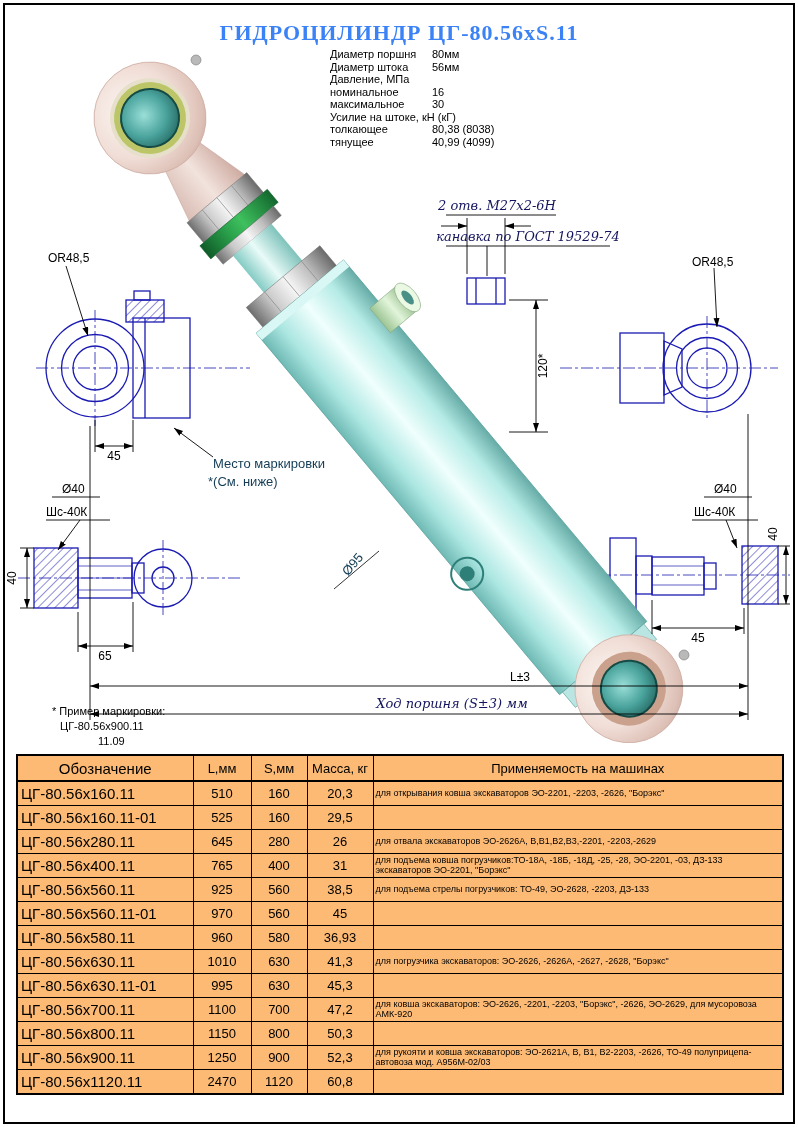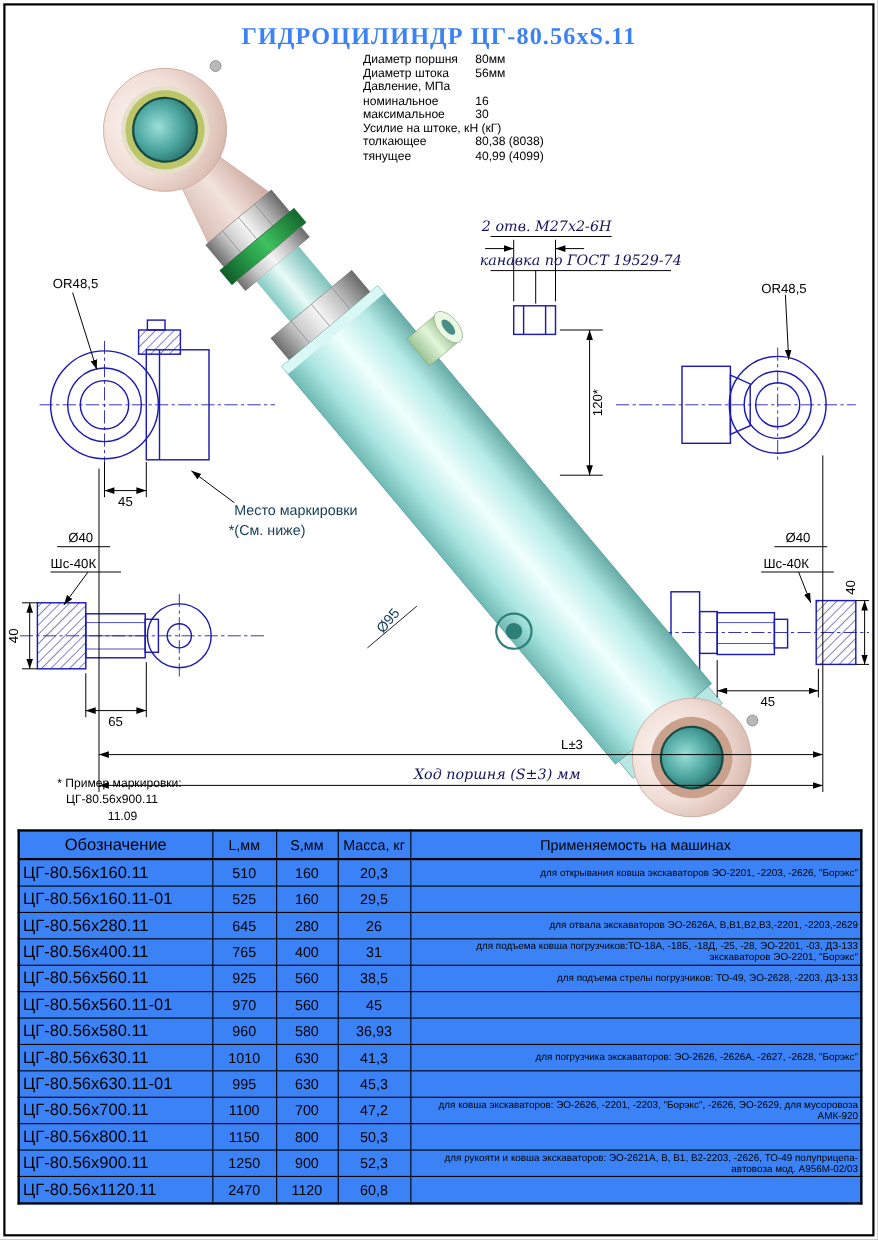--- a/index.html
+++ b/index.html
@@ -9,28 +9,28 @@
          font-family:"Liberation Serif",serif;font-weight:bold;font-size:22px;letter-spacing:1px;color:#3b82f6;}
   .specs{position:absolute;left:330px;top:48px;font-size:11px;line-height:12.5px;color:#000;}
   .spec-row{display:flex;white-space:nowrap;}
   .spec-label{min-width:102px;}
   .drawing{position:absolute;left:0;top:0;}
   .drawing text{fill:#000;font-size:12px;font-family:"Liberation Sans",sans-serif;}
   .drawing text.cad{font-family:"DejaVu Serif",serif;font-style:italic;fill:#14145e;font-size:13px;}
   .drawing text.note{fill:#123c55;font-size:13px;}
   .drawing text.small{font-size:11px;}
   table.data-table{position:absolute;left:16px;top:754px;width:766px;border-collapse:collapse;
-        border:2px solid #000;table-layout:fixed;background:#3b82f6;}
+        border:2px solid #000;table-layout:fixed;background:#fdba74;}
   .data-table th,.data-table td{border:1px solid #000;color:#000;padding:0 3px;overflow:hidden;}
   .data-table thead th{font-size:13px;font-weight:normal;text-align:center;height:24px;border-bottom:2px solid #000;}
   .data-table th.h-name{font-size:15px;}
   .data-table td{height:23px;}
   td.c-name{font-size:15px;text-align:left;white-space:nowrap;}
   td.c-num{font-size:13px;text-align:center;}
-  td.c-app{font-size:9px;line-height:9.5px;text-align:right;padding:0 2px;}
+  td.c-app{font-size:9px;line-height:9.5px;text-align:left;padding:0 2px;}
 </style>
 </head>
 <body>
 
 <div class="page">
 
   <svg class="drawing" width="798" height="755" viewBox="0 0 798 755">
     <defs>
       <radialGradient id="ballGrad" cx="40%" cy="35%" r="75%">
         <stop offset="0" stop-color="#fdf7f3"></stop>

